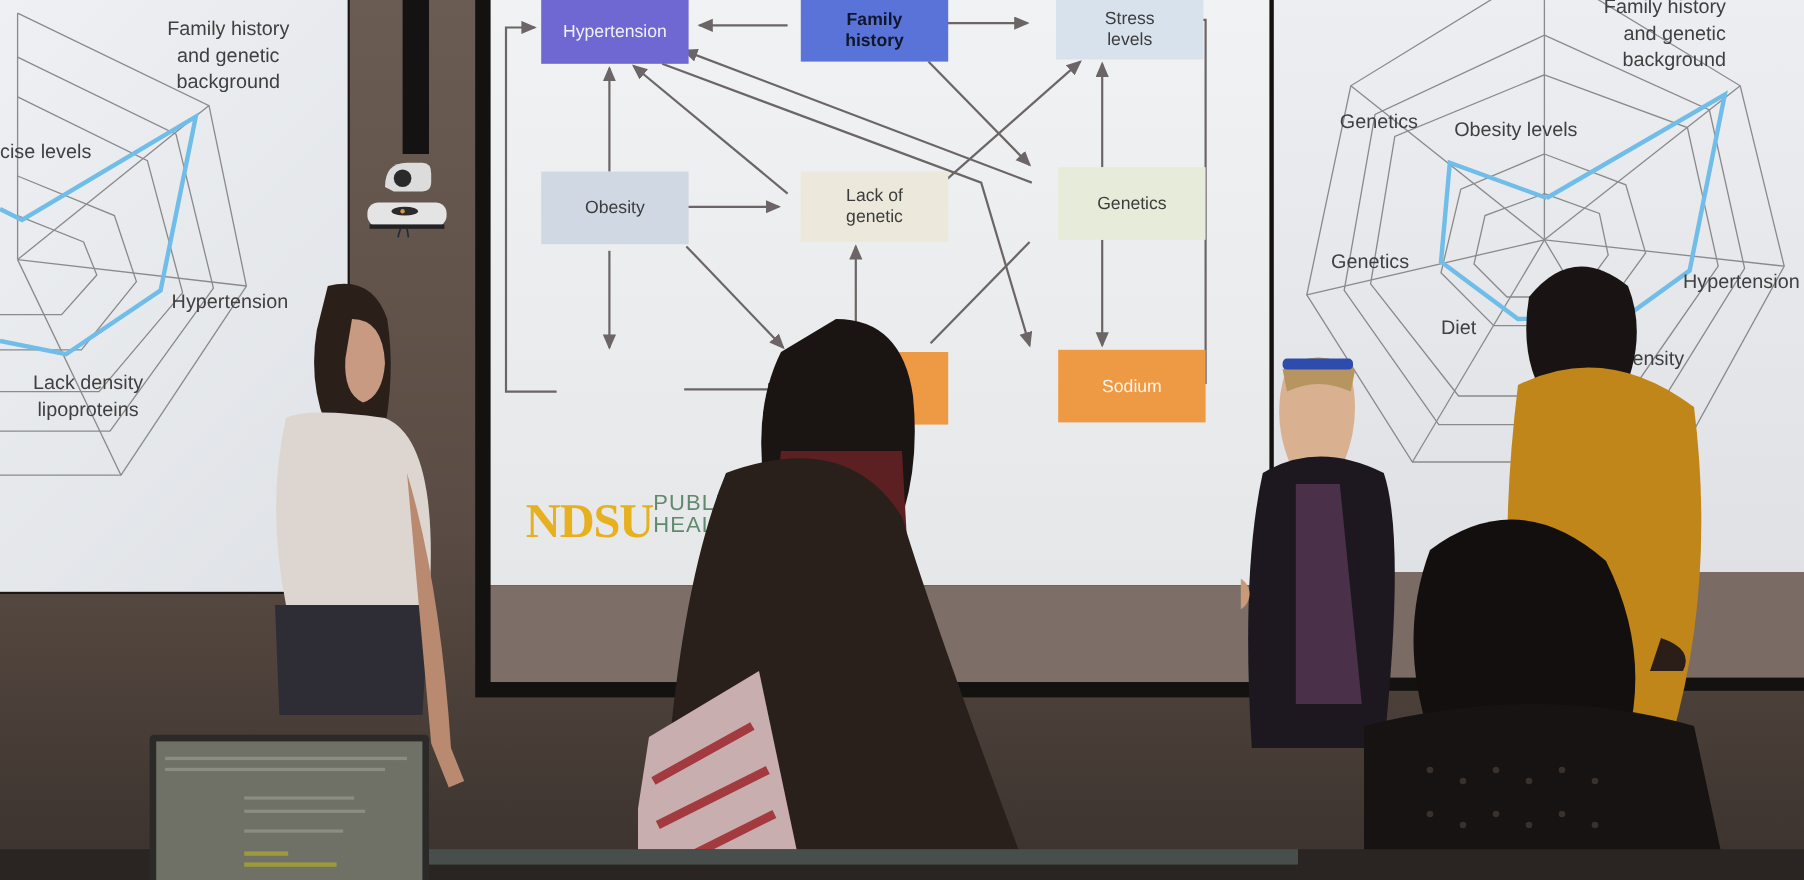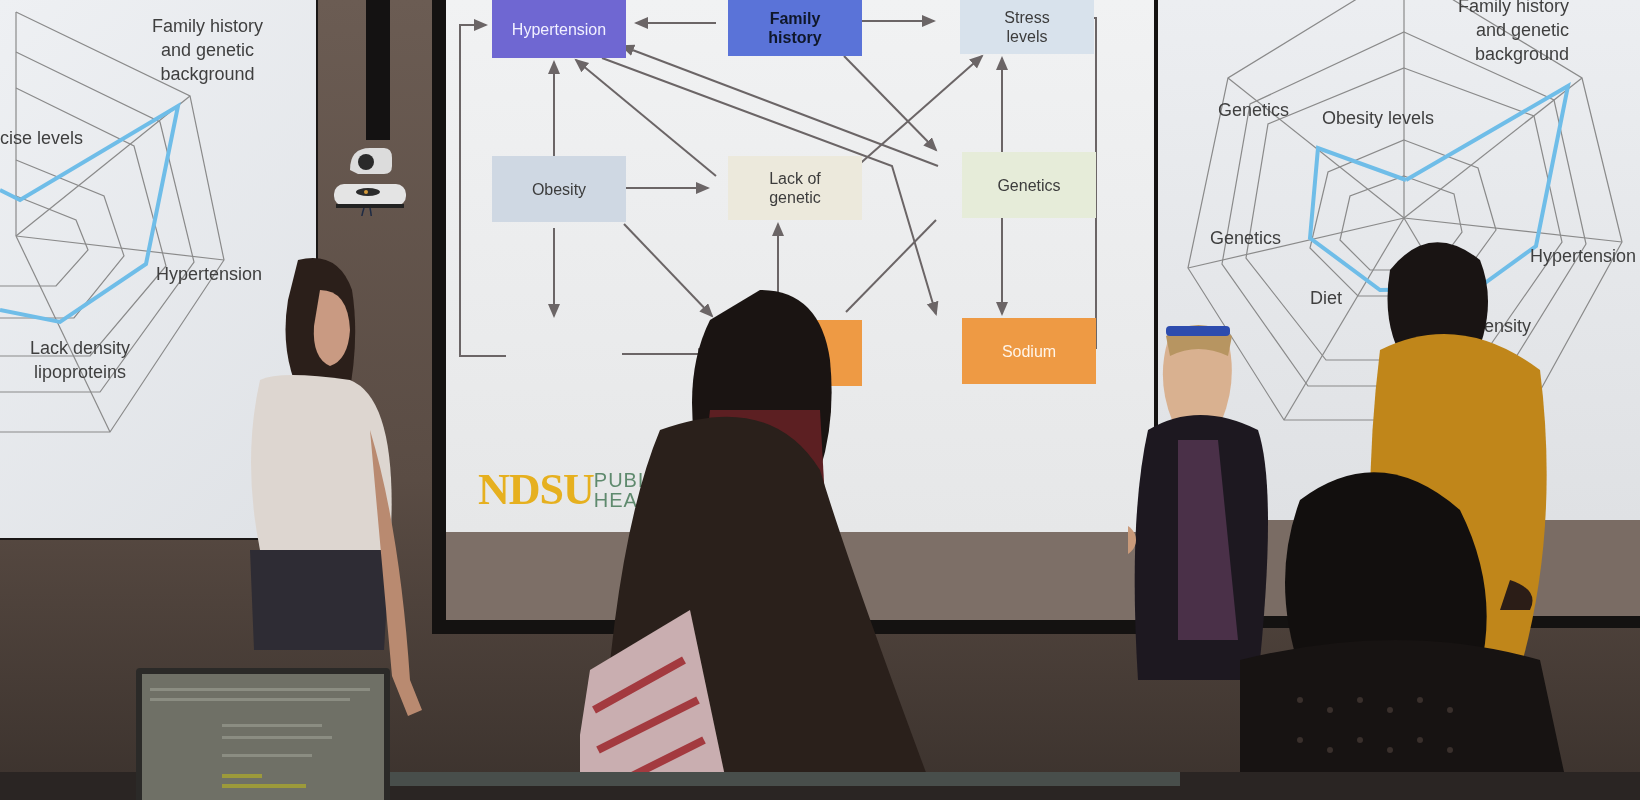--- a/index.html
+++ b/index.html
@@ -16,21 +16,21 @@
   .screen-right .blank { position: absolute; left: 0; top: 520px; width: 482px; height: 96px; background: #7a6c64; }
   .node { position: absolute; display: flex; align-items: center; justify-content: center; text-align: center; font-size: 16px; line-height: 19px; color: #3c3c3c; }
   .node.blue { background: #6f67d2; color: #f1f0ff; }
   .node.blue2 { background: #5a73d8; color: #0f172a; font-weight: bold; }
   .node.light { background: #d8e2ec; }
   .node.obesity { background: #cfd8e3; }
   .node.cream { background: #ece9dc; }
   .node.green { background: #e6ecd9; }
   .node.sage { background: #dfe3cd; }
   .node.orange { background: #ee9a44; color: #fff5ea; }
-  .logo { position: absolute; left: 32px; top: 464px; display: flex; align-items: center; }
+  .logo { position: absolute; left: 32px; top: 448px; display: flex; }
   .logo .ndsu { font-family: "Liberation Serif", serif; font-weight: bold; font-size: 44px; color: #e6b01f; letter-spacing: -1px; }
   .logo .ph { font-size: 20px; line-height: 20px; color: #5f8a6e; letter-spacing: 1px; }
   .radar-label { position: absolute; font-size: 18px; color: #3f3f3f; line-height: 24px; text-align: center; white-space: nowrap; }
   .camera { position: absolute; left: 330px; top: 136px; width: 80px; height: 80px; }
   .desk { position: absolute; left: 0; top: 772px; width: 1640px; height: 28px; background: #2a2523; }
   .desk-glass { position: absolute; left: 380px; top: 772px; width: 800px; height: 14px; background: #5d6b66; opacity: .6; }
   .laptop { position: absolute; left: 136px; top: 668px; width: 254px; height: 132px; background: #2b2a28; border-radius: 4px 4px 0 0; }
   .laptop .lcd { position: absolute; left: 6px; top: 6px; width: 242px; height: 126px; background: #6f7066; }
   .laptop .lcd .bar { position: absolute; height: 3px; background: #8b8d82; }
   .laptop .lcd .hl { position: absolute; height: 4px; background: #9c9a3b; }

